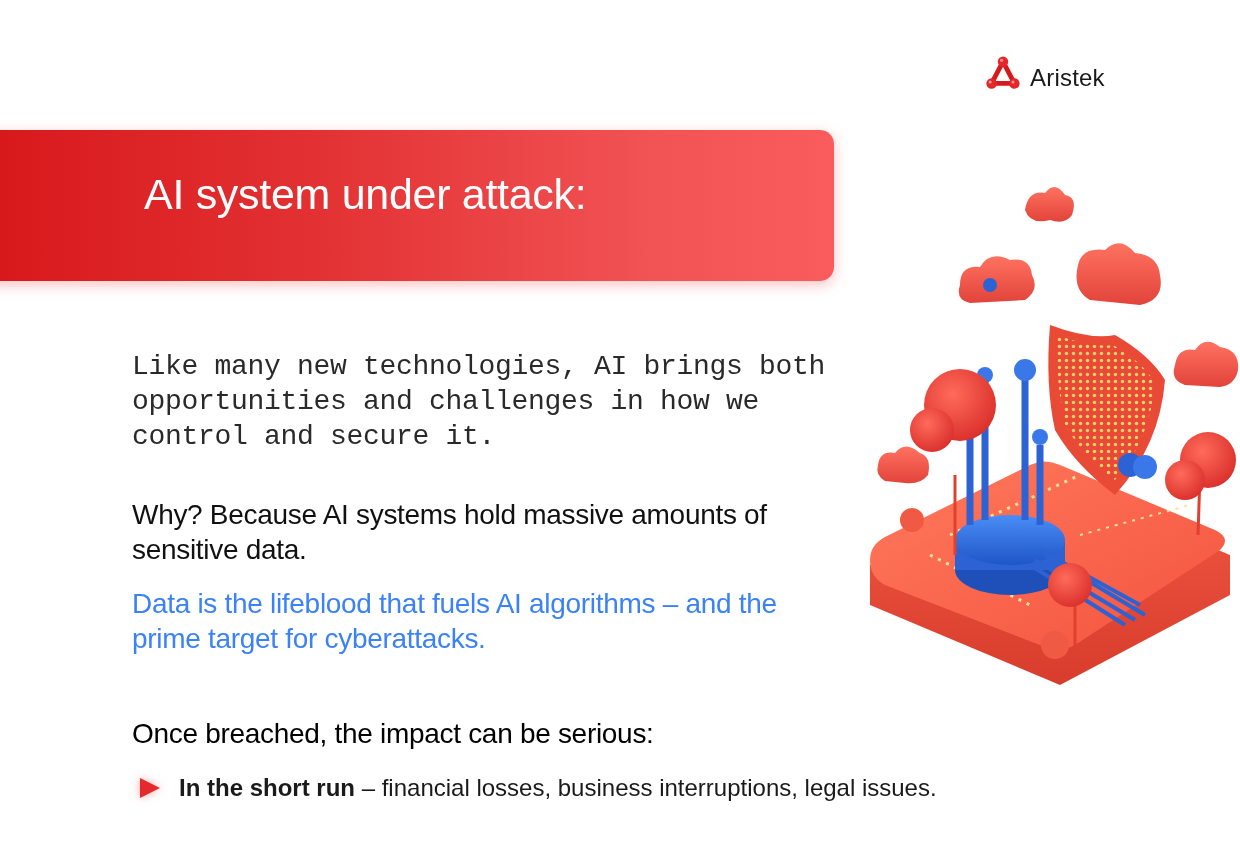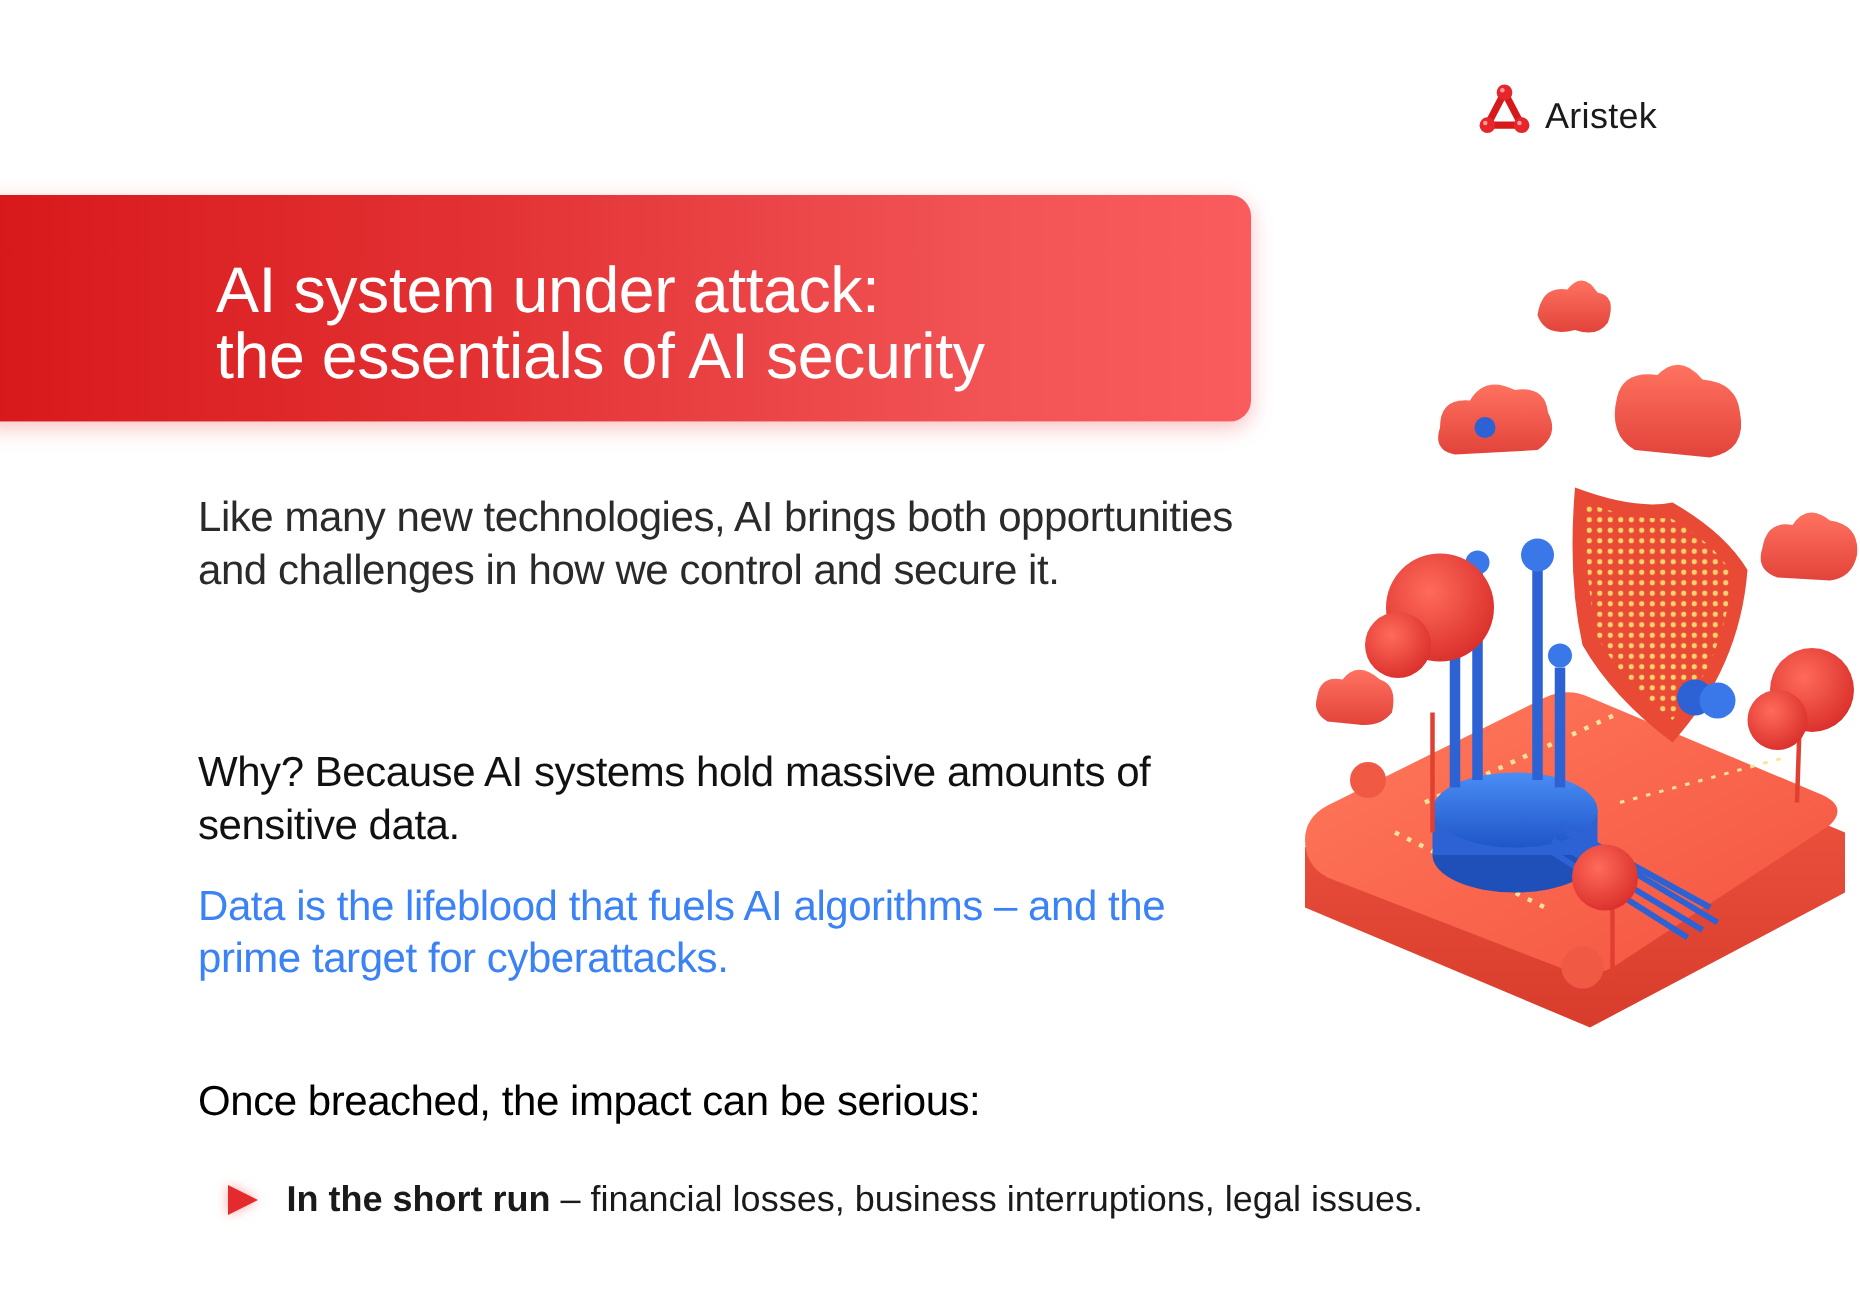--- a/index.html
+++ b/index.html
@@ -54,29 +54,29 @@
     .banner-title span { display: block; }
     .para {
       position: absolute;
       left: 132px;
       margin: 0;
       font-weight: 300;
       font-size: 28px;
       line-height: 35px;
       letter-spacing: -0.3px;
     }
-    .p1 { top: 327px; width: 700px; color: #2a2a2a; }
+    .p1 { top: 349px; width: 700px; color: #2a2a2a; font-family: Liberation Mono, monospace; }
     .p2 { top: 497px; width: 700px; color: #111111; font-weight: 400; }
     .p3 { top: 586px; width: 700px; color: #3b82f6; }
     .p4 { top: 716px; width: 800px; color: #000000; font-weight: 400; }
     .bullets {
       position: absolute;
       left: 136px;
       top: 764px;
-      margin: 16px;
+      margin: 4px;
       padding: 0;
       list-style: none;
     }
     .bullet {
       display: flex;
       align-items: center;
       height: 40px;
       font-size: 24px;
       color: #1a1a1a;
     }
@@ -110,21 +110,20 @@
     <circle cx="18.5" cy="6.5" r="1.6" fill="#ff9a9a"></circle>
     <circle cx="6.5" cy="29.5" r="1.6" fill="#ff9a9a"></circle>
     <circle cx="30.5" cy="29.5" r="1.6" fill="#ff9a9a"></circle>
   </svg>
   <span class="logo-text">Aristek</span>
 </div>
 
 <div class="banner">
   <h1 class="banner-title">
     <span>AI system under attack:</span>
-    <span>the essentials of AI security</span>
   </h1>
 </div>
 
 <p class="para p1">Like many new technologies, AI brings both opportunities and challenges in how we control and secure it.</p>
 <p class="para p2">Why? Because AI systems hold massive amounts of sensitive data.</p>
 <p class="para p3">Data is the lifeblood that fuels AI algorithms – and the prime target for cyberattacks.</p>
 <p class="para p4">Once breached, the impact can be serious:</p>
 
 <ul class="bullets">
   <li class="bullet">

